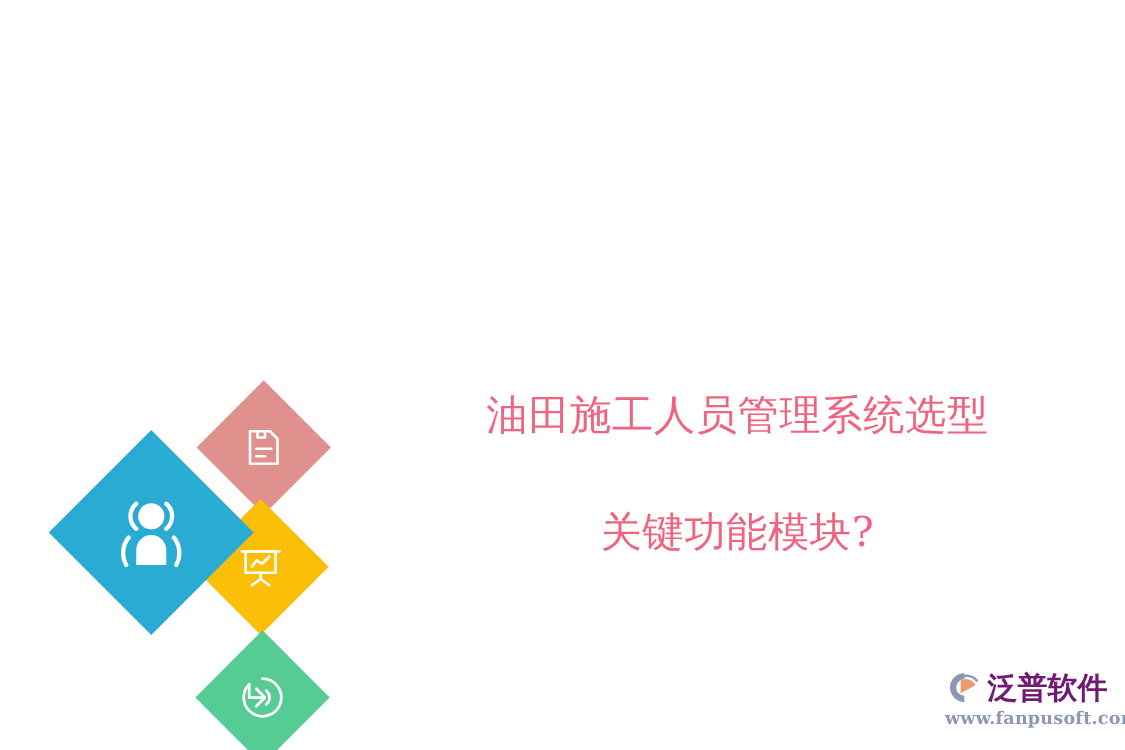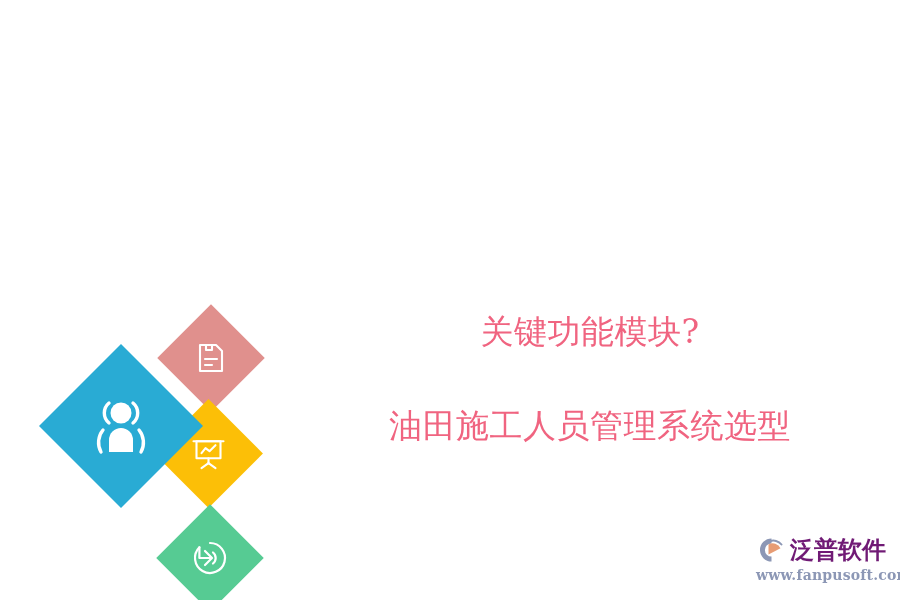--- a/index.html
+++ b/index.html
@@ -190,22 +190,22 @@
           </g>
           <circle cx="34" cy="17" r="10.5" fill="#FFFFFF"></circle>
           <path d="M22 56 V44 A12 12 0 0 1 46 44 V56 Z" fill="#FFFFFF"></path>
         </svg>
       </span>
     </div>
 
   </div>
 
   <div class="headline">
+    <span class="line">油田施工人员管理系统选型</span>
     <span class="line">关键功能模块?</span>
-    <span class="line">油田施工人员管理系统选型</span>
   </div>
 
   <div class="brand">
     <div class="brand-row">
       <span class="brand-mark">
         <svg width="30" height="30" viewBox="0 0 30 30" fill="none">
           <path d="M15.5 3.5 A11.5 11.5 0 1 0 15.5 26.5 L15.5 21.6 A6.6 6.6 0 1 1 15.5 8.4 Z" fill="#8C97B5"></path>
           <path d="M12.5 9.5 A8.5 8.5 0 0 1 24.5 13.2 L12.5 19.5 Z" fill="#E79C74"></path>
           <path d="M13.5 6.5 A10 10 0 0 1 25.5 9.5" stroke="#8C97B5" stroke-width="2" fill="none" stroke-linecap="round"></path>
         </svg>

